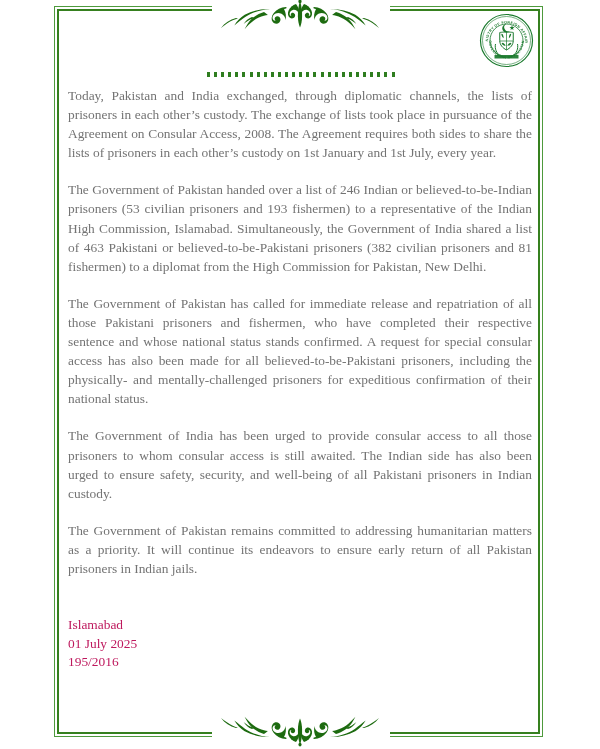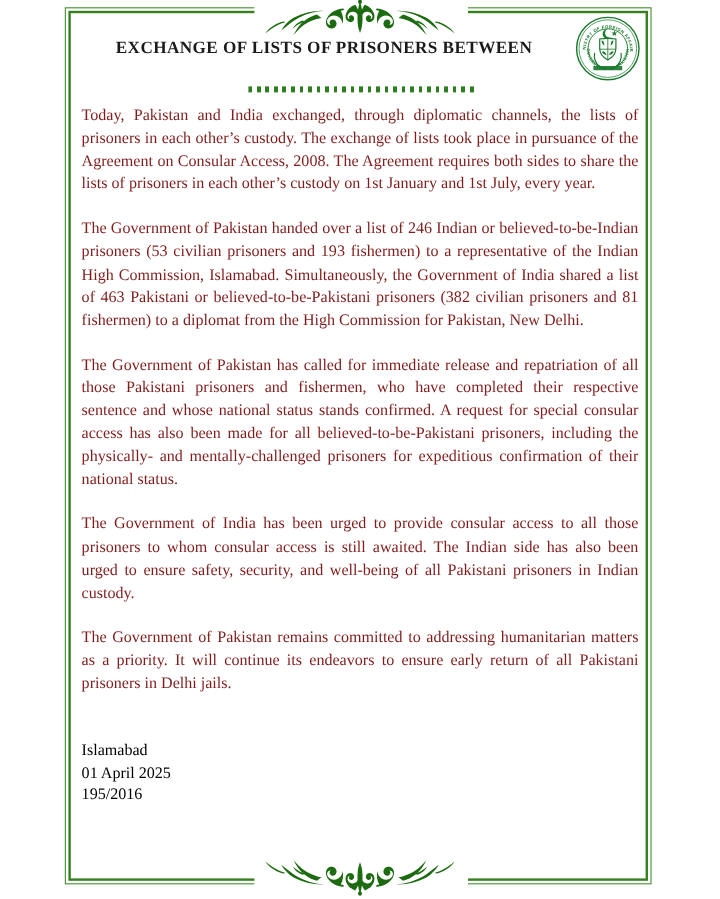--- a/index.html
+++ b/index.html
@@ -108,39 +108,39 @@
         #2e7d1f 0px, #2e7d1f 3px,
         rgba(0,0,0,0) 3px, rgba(0,0,0,0) 7.1px);
   }
 
   
   .body-copy {
     position: absolute;
     left: 68px;
     top: 86px;
     width: 464px;
-    color: #7f1d1d;
+    color: #737373;
     font-size: 13.4px;
     line-height: 19.1px;
     text-align: justify;
     text-justify: inter-word;
     font-family: "Liberation Serif", "DejaVu Serif", serif;
   }
   .body-copy p {
     margin: 0 0 18px 0;
     text-align: justify;
   }
   .body-copy p:last-child { margin-bottom: 0; }
 
   
   .footer-block {
     position: absolute;
     left: 68px;
     top: 616px;
-    color: #000000;
+    color: #be185d;
     font-size: 13.4px;
     line-height: 18.6px;
     text-align: left;
     font-family: "Liberation Serif", "DejaVu Serif", serif;
   }
   .footer-block span { display: block; white-space: nowrap; }
 </style>
 </head>
 <body>
 
@@ -214,36 +214,35 @@
       </g>
 
       <path d="M33 62 c-2 9 2 19 10 24 c3 2 6.5 3.2 10 3.6" fill="none" stroke="#1b7a2e" stroke-width="2"></path>
       <path d="M77 62 c2 9-2 19-10 24 c-3 2-6.5 3.2-10 3.6" fill="none" stroke="#1b7a2e" stroke-width="2"></path>
 
       <path d="M31 84 h48 v7 h-48 z" fill="#1b7a2e" opacity="0.92"></path>
     </svg>
   </div>
 
   <div class="title">
-    <span class="line line1">EXCHANGE OF LISTS OF PRISONERS BETWEEN</span>
   </div>
 
   <div class="dotted-rule"></div>
 
   <div class="body-copy">
     <p>Today, Pakistan and India exchanged, through diplomatic channels, the lists of prisoners in each other’s custody. The exchange of lists took place in pursuance of the Agreement on Consular Access, 2008. The Agreement requires both sides to share the lists of prisoners in each other’s custody on 1st January and 1st July, every year.</p>
     <p>The Government of Pakistan handed over a list of 246 Indian or believed-to-be-Indian prisoners (53 civilian prisoners and 193 fishermen) to a representative of the Indian High Commission, Islamabad. Simultaneously, the Government of India shared a list of 463 Pakistani or believed-to-be-Pakistani prisoners (382 civilian prisoners and 81 fishermen) to a diplomat from the High Commission for Pakistan, New Delhi.</p>
     <p>The Government of Pakistan has called for immediate release and repatriation of all those Pakistani prisoners and fishermen, who have completed their respective sentence and whose national status stands confirmed. A request for special consular access has also been made for all believed-to-be-Pakistani prisoners, including the physically- and mentally-challenged prisoners for expeditious confirmation of their national status.</p>
     <p>The Government of India has been urged to provide consular access to all those prisoners to whom consular access is still awaited. The Indian side has also been urged to ensure safety, security, and well-being of all Pakistani prisoners in Indian custody.</p>
-    <p>The Government of Pakistan remains committed to addressing humanitarian matters as a priority. It will continue its endeavors to ensure early return of all Pakistani prisoners in Delhi jails.</p>
+    <p>The Government of Pakistan remains committed to addressing humanitarian matters as a priority. It will continue its endeavors to ensure early return of all Pakistan prisoners in Indian jails.</p>
   </div>
 
   <div class="footer-block">
     <span>Islamabad</span>
-    <span>01 April 2025</span>
+    <span>01 July 2025</span>
     <span>195/2016</span>
   </div>
 
   <div class="ornament bottom">
     <svg viewBox="0 0 204 34" xmlns="http://www.w3.org/2000/svg" aria-hidden="true">
       <g fill="#1d6b10" transform="translate(0,34) scale(1,-1)">
         <path d="M102 3 c1.6 5 2.2 10 2.1 15.5 c-.1 4.2-.7 7.5-2.1 11 c-1.4-3.5-2-6.8-2.1-11 C99.8 13 100.4 8 102 3 z"></path>
         <path d="M102 1.5 c.9 0 1.6.8 1.6 1.9 c0 1.1-.7 1.9-1.6 1.9 c-.9 0-1.6-.8-1.6-1.9 c0-1.1.7-1.9 1.6-1.9 z"></path>
         <path d="M98 6 c-3.4 1.2-6.2 3.6-7.5 6.8 c-1.1 2.7-.6 5.6 1.4 7 c1.7 1.2 4 .7 4.9-1 c.8-1.5.2-3.3-1.2-3.9 c-1.1-.5-2.3 0-2.7 1 c-.3.8 0 1.6.7 2 c-.9.1-1.7-.5-1.9-1.5 c-.4-1.9.9-3.8 3-4.4 c2.5-.7 5 .7 5.9 3.2 c.3.9.4 1.8.3 2.7 c.6-2.9.4-6-.9-8.7 C99.4 8 98.8 7 98 6 z"></path>
         <path d="M106 6 c3.4 1.2 6.2 3.6 7.5 6.8 c1.1 2.7.6 5.6-1.4 7 c-1.7 1.2-4 .7-4.9-1 c-.8-1.5-.2-3.3 1.2-3.9 c1.1-.5 2.3 0 2.7 1 c.3.8 0 1.6-.7 2 c.9.1 1.7-.5 1.9-1.5 c.4-1.9-.9-3.8-3-4.4 c-2.5-.7-5 .7-5.9 3.2 c-.3.9-.4 1.8-.3 2.7 c-.6-2.9-.4-6 .9-8.7 C104.6 8 105.2 7 106 6 z"></path>

